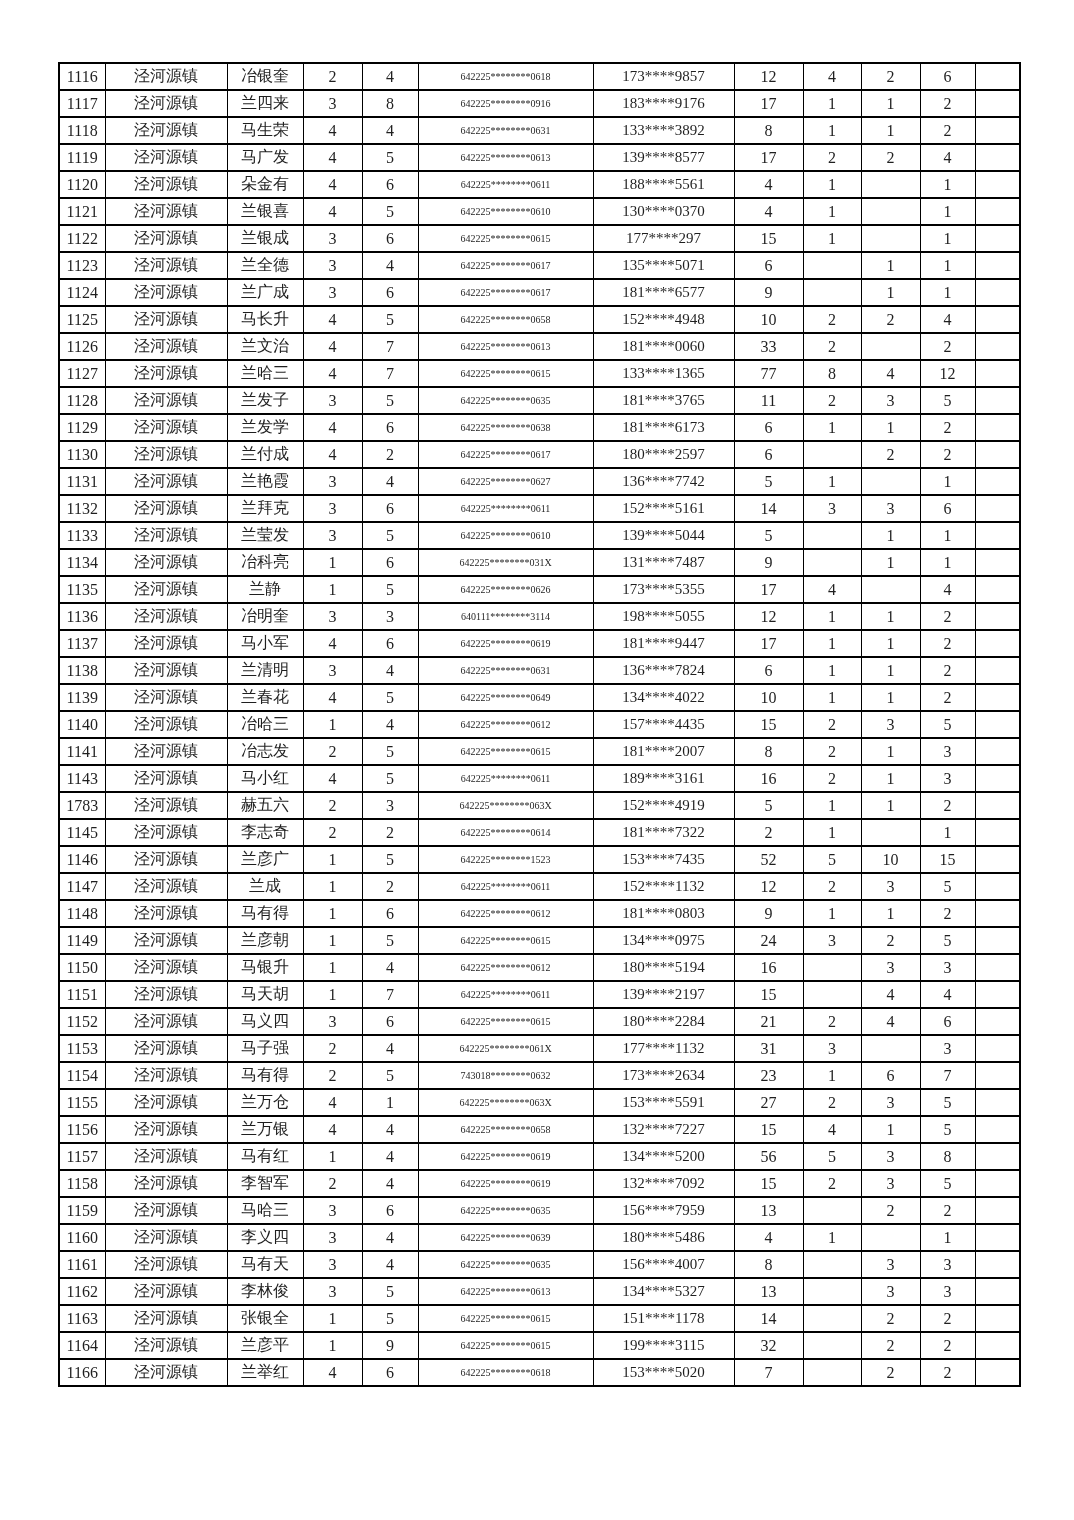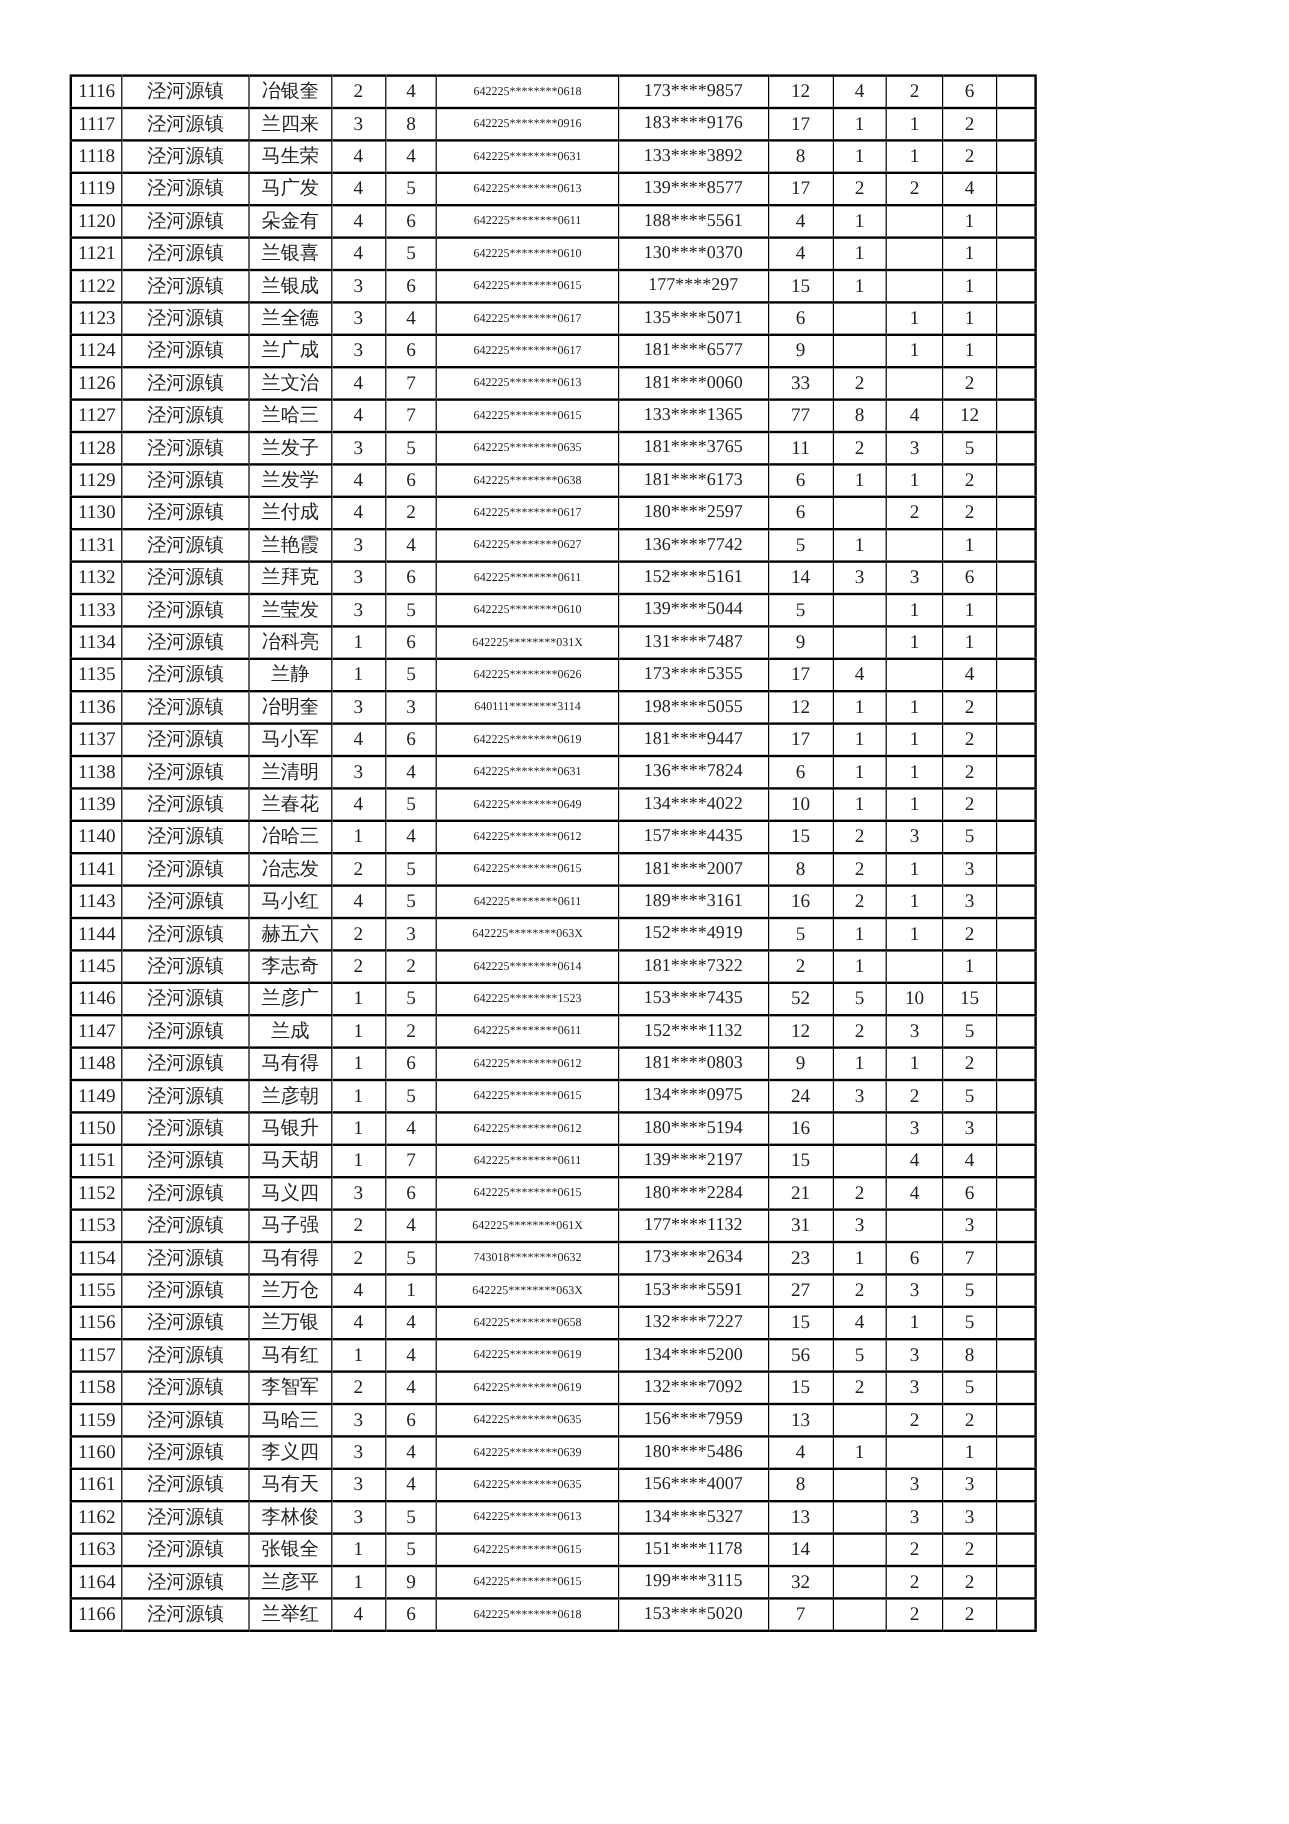--- a/index.html
+++ b/index.html
@@ -10,21 +10,21 @@
   body {
     position: relative;
     width: 1074px;
     height: 1520px;
     font-family: "Liberation Serif", "DejaVu Serif", serif;
   }
   .sheet {
     position: absolute;
     left: 0;
     top: 0;
-    width: 864px;
+    width: 1074px;
     height: 1520px;
     background: #ffffff;
   }
   table.records {
     position: absolute;
     left: 58px;
     top: 62px;
     border-collapse: collapse;
     table-layout: fixed;
     border: 2px solid #000000;
@@ -187,20 +187,34 @@
           <td class="c-num_b">6</td>
           <td class="c-idnum">642225********0617</td>
           <td class="c-phone">181****6577</td>
           <td class="c-stat_1">9</td>
           <td class="c-stat_2"></td>
           <td class="c-stat_3">1</td>
           <td class="c-stat_4">1</td>
           <td class="c-blank"></td>
         </tr>
         <tr>
+          <td class="c-serial">1125</td>
+          <td class="c-town">泾河源镇</td>
+          <td class="c-name">马长升</td>
+          <td class="c-num_a">4</td>
+          <td class="c-num_b">5</td>
+          <td class="c-idnum">642225********0658</td>
+          <td class="c-phone">152****4948</td>
+          <td class="c-stat_1">10</td>
+          <td class="c-stat_2">2</td>
+          <td class="c-stat_3">2</td>
+          <td class="c-stat_4">4</td>
+          <td class="c-blank"></td>
+        </tr>
+        <tr>
           <td class="c-serial">1126</td>
           <td class="c-town">泾河源镇</td>
           <td class="c-name">兰文治</td>
           <td class="c-num_a">4</td>
           <td class="c-num_b">7</td>
           <td class="c-idnum">642225********0613</td>
           <td class="c-phone">181****0060</td>
           <td class="c-stat_1">33</td>
           <td class="c-stat_2">2</td>
           <td class="c-stat_3"></td>
@@ -425,21 +439,21 @@
           <td class="c-num_b">5</td>
           <td class="c-idnum">642225********0611</td>
           <td class="c-phone">189****3161</td>
           <td class="c-stat_1">16</td>
           <td class="c-stat_2">2</td>
           <td class="c-stat_3">1</td>
           <td class="c-stat_4">3</td>
           <td class="c-blank"></td>
         </tr>
         <tr>
-          <td class="c-serial">1144</td>
+          <td class="c-serial">1783</td>
           <td class="c-town">泾河源镇</td>
           <td class="c-name">赫五六</td>
           <td class="c-num_a">2</td>
           <td class="c-num_b">3</td>
           <td class="c-idnum">642225********063X</td>
           <td class="c-phone">152****4919</td>
           <td class="c-stat_1">5</td>
           <td class="c-stat_2">1</td>
           <td class="c-stat_3">1</td>
           <td class="c-stat_4">2</td>

